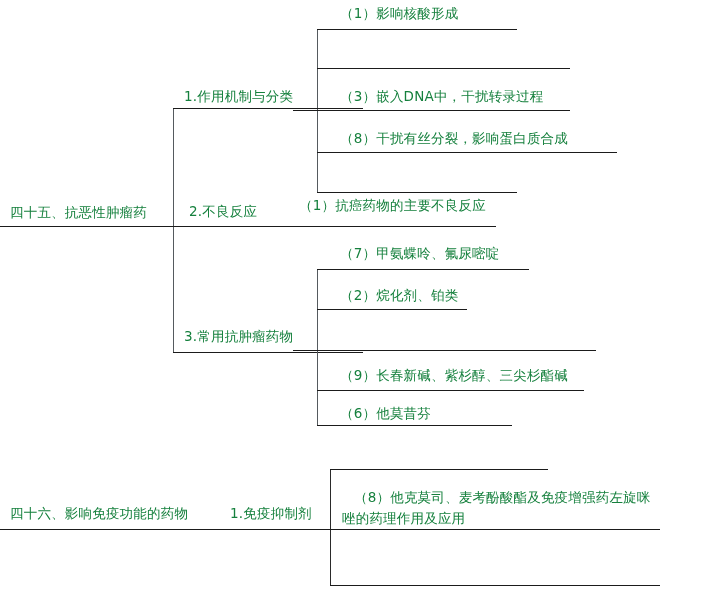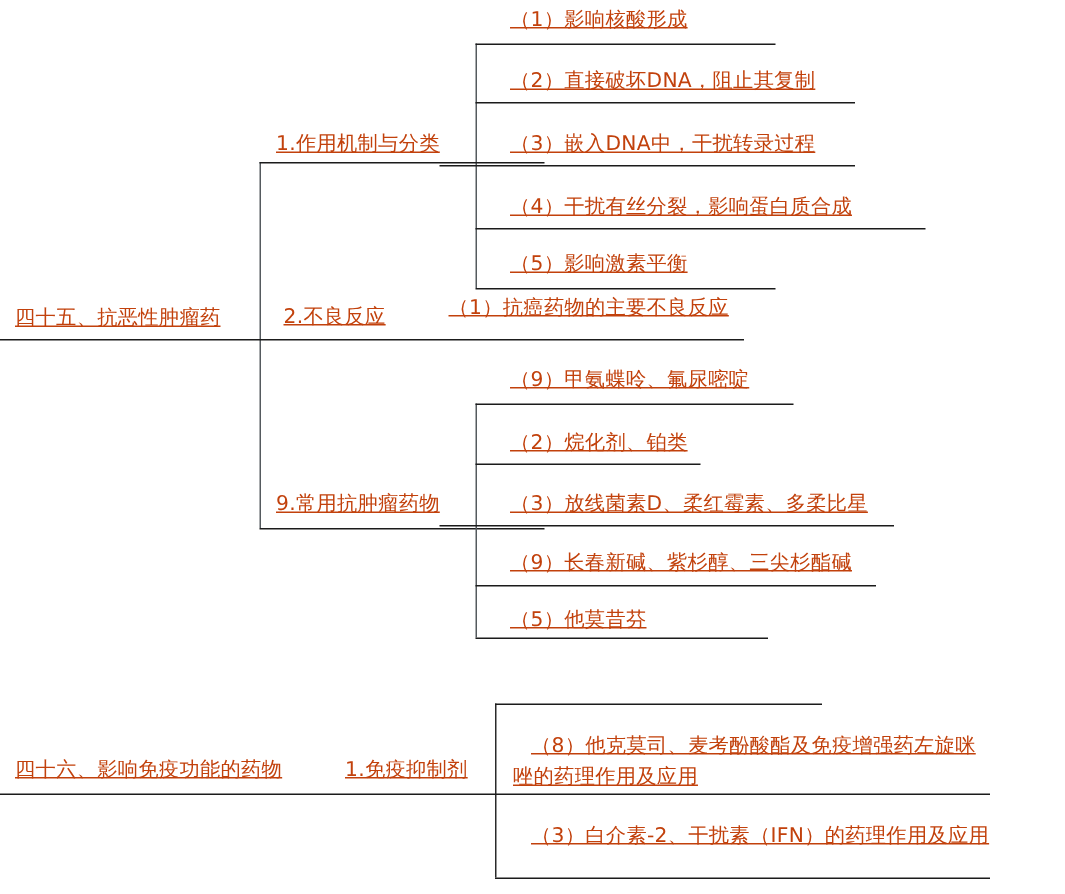--- a/index.html
+++ b/index.html
@@ -15,24 +15,23 @@
     position: relative;
     width: 710px;
     height: 596px;
     background: #ffffff;
     overflow: hidden;
   }
   .txt {
     position: absolute;
     font-size: 13.5px;
     line-height: 21px;
-    color: #c2410c;
+    color: #15803d;
     white-space: nowrap;
     letter-spacing: 0.2px;
-    text-decoration: underline;
   }
   .txt.wrap {
     white-space: normal;
   }
   .hline {
     position: absolute;
     height: 0;
     border-top: 1.2px solid #1b1b1b;
   }
   .vline {
@@ -43,64 +42,60 @@
   .vline.dark {
     border-left-color: #2a2a2a;
   }
 </style>
 </head>
 <body>
 
 <div id="canvas">
 
   <div class="txt" style="left:340px; top:3px;">（1）影响核酸形成</div>
-  <div class="txt" style="left:340px; top:44px;">（2）直接破坏DNA，阻止其复制</div>
   <div class="txt" style="left:340px; top:86px;">（3）嵌入DNA中，干扰转录过程</div>
-  <div class="txt" style="left:340px; top:128px;">（4）干扰有丝分裂，影响蛋白质合成</div>
-  <div class="txt" style="left:340px; top:166px;">（5）影响激素平衡</div>
+  <div class="txt" style="left:340px; top:128px;">（8）干扰有丝分裂，影响蛋白质合成</div>
 
   <div class="txt" style="left:184px; top:86px;">1.作用机制与分类</div>
 
   <div class="vline" style="left:317px; top:29px; height:163px;"></div>
   <div class="hline" style="left:317px; top:29px; width:200px;"></div>
   <div class="hline" style="left:317px; top:68px; width:253px;"></div>
   <div class="hline" style="left:293px; top:110px; width:277px;"></div>
   <div class="hline" style="left:317px; top:152px; width:300px;"></div>
   <div class="hline" style="left:317px; top:192px; width:200px;"></div>
 
   <div class="txt" style="left:10px; top:202px;">四十五、抗恶性肿瘤药</div>
 
   <div class="txt" style="left:189px; top:201px;">2.不良反应</div>
   <div class="txt" style="left:299px; top:195px;">（1）抗癌药物的主要不良反应</div>
 
   <div class="vline" style="left:173px; top:108px; height:244px;"></div>
   <div class="hline" style="left:173px; top:108px; width:190px;"></div>
   <div class="hline" style="left:0px; top:226px; width:496px;"></div>
   <div class="hline" style="left:173px; top:352px; width:190px;"></div>
 
-  <div class="txt" style="left:340px; top:243px;">（9）甲氨蝶呤、氟尿嘧啶</div>
+  <div class="txt" style="left:340px; top:243px;">（7）甲氨蝶呤、氟尿嘧啶</div>
   <div class="txt" style="left:340px; top:285px;">（2）烷化剂、铂类</div>
-  <div class="txt" style="left:340px; top:326px;">（3）放线菌素D、柔红霉素、多柔比星</div>
   <div class="txt" style="left:340px; top:365px;">（9）长春新碱、紫杉醇、三尖杉酯碱</div>
-  <div class="txt" style="left:340px; top:403px;">（5）他莫昔芬</div>
+  <div class="txt" style="left:340px; top:403px;">（6）他莫昔芬</div>
 
-  <div class="txt" style="left:184px; top:326px;">9.常用抗肿瘤药物</div>
+  <div class="txt" style="left:184px; top:326px;">3.常用抗肿瘤药物</div>
 
   <div class="vline" style="left:317px; top:269px; height:156px;"></div>
   <div class="hline" style="left:317px; top:269px; width:212px;"></div>
   <div class="hline" style="left:317px; top:309px; width:150px;"></div>
   <div class="hline" style="left:293px; top:350px; width:303px;"></div>
   <div class="hline" style="left:317px; top:390px; width:267px;"></div>
   <div class="hline" style="left:317px; top:425px; width:195px;"></div>
 
   <div class="txt" style="left:10px; top:503px;">四十六、影响免疫功能的药物</div>
 
   <div class="txt" style="left:230px; top:503px;">1.免疫抑制剂</div>
 
   <div class="txt wrap" style="left:342px; top:487px; width:318px; text-indent:12px;">（8）他克莫司、麦考酚酸酯及免疫增强药左旋咪唑的药理作用及应用</div>
-  <div class="txt wrap" style="left:342px; top:547px; width:318px; text-indent:12px;">（3）白介素-2、干扰素（IFN）的药理作用及应用</div>
 
   <div class="vline dark" style="left:330px; top:469px; height:116px;"></div>
   <div class="hline" style="left:330px; top:469px; width:218px;"></div>
   <div class="hline" style="left:0px; top:529px; width:660px;"></div>
   <div class="hline" style="left:330px; top:585px; width:330px;"></div>
 
 </div>
 
 </body></html>

